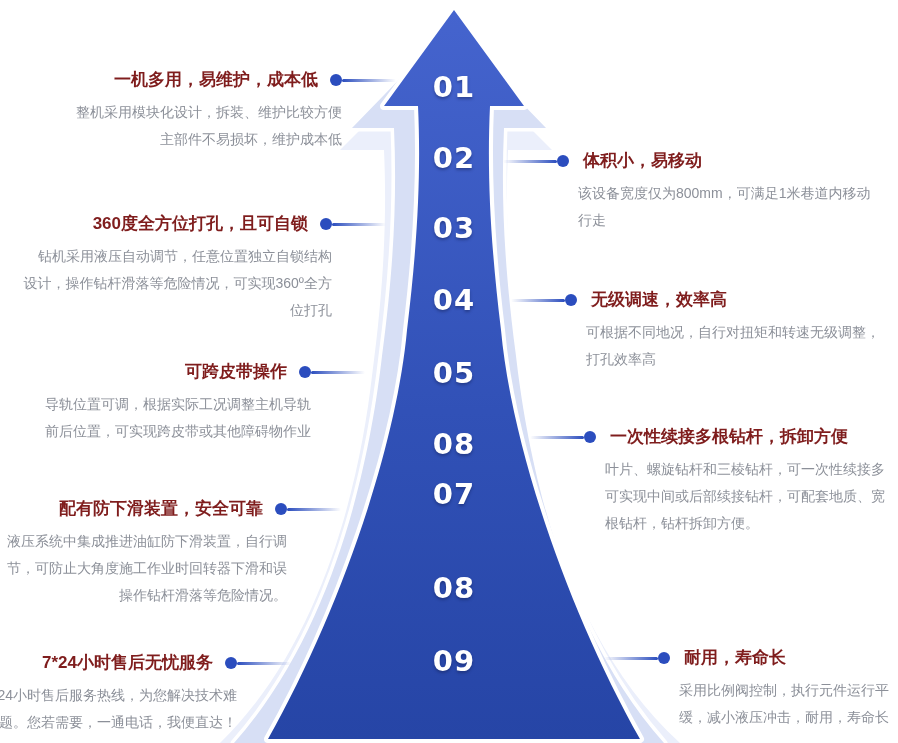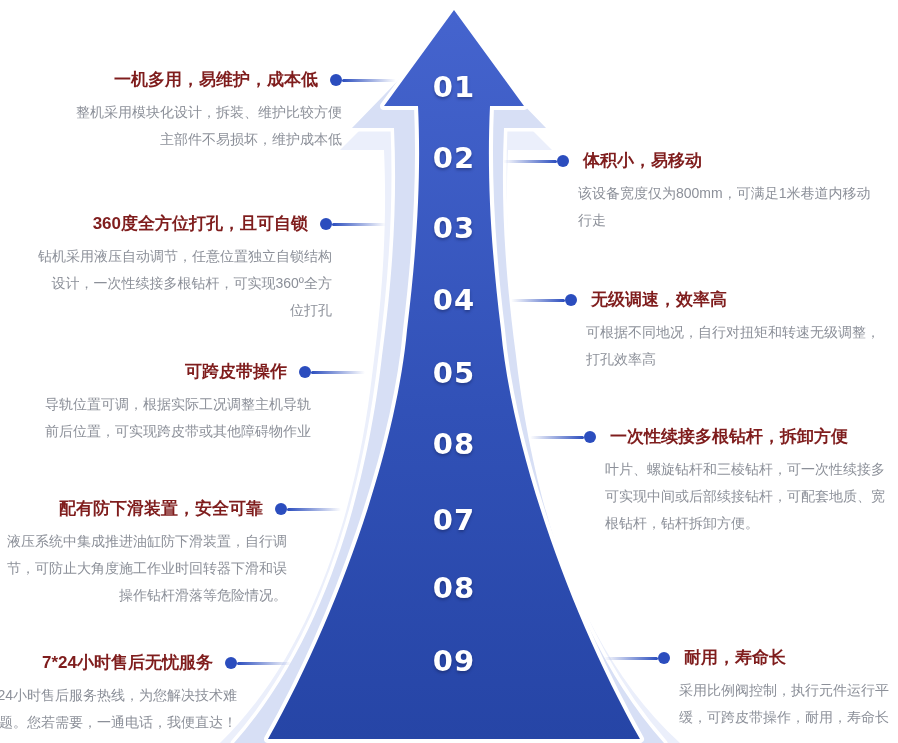--- a/index.html
+++ b/index.html
@@ -86,21 +86,21 @@
          C 418 240 421 170 418 106
          L 384 106 Z"></path>
   </svg>
 
   <div class="num" style="top:87px">01</div>
   <div class="num" style="top:158px">02</div>
   <div class="num" style="top:228px">03</div>
   <div class="num" style="top:300px">04</div>
   <div class="num" style="top:373px">05</div>
   <div class="num" style="top:444px">08</div>
-  <div class="num" style="top:520px">07</div>
+  <div class="num" style="top:494px">07</div>
   <div class="num" style="top:588px">08</div>
   <div class="num" style="top:661px">09</div>
 
   <div class="feature left" style="top:68px; right:502px">
     <div class="head">
       <div class="title">一机多用，易维护，成本低</div>
       <div class="connector">
           <span class="dot"></span>
           <span class="line"></span>
         </div>
@@ -128,21 +128,21 @@
   <div class="feature left" style="top:212px; right:512px">
     <div class="head">
       <div class="title">360度全方位打孔，且可自锁</div>
       <div class="connector">
           <span class="dot"></span>
           <span class="line"></span>
         </div>
     </div>
     <div class="desc">
       <div>钻机采用液压自动调节，任意位置独立自锁结构</div>
-      <div>设计，一次性续接多根钻杆，可实现360º全方</div>
+      <div>设计，操作钻杆滑落等危险情况，可实现360º全方</div>
       <div>位打孔</div>
     </div>
   </div>
 
   <div class="feature right" style="top:288px; left:511px">
     <div class="head">
       <div class="connector">
           <span class="line"></span>
           <span class="dot"></span>
         </div>
@@ -215,17 +215,17 @@
   <div class="feature right" style="top:646px; left:604px">
     <div class="head">
       <div class="connector">
           <span class="line"></span>
           <span class="dot"></span>
         </div>
       <div class="title">耐用，寿命长</div>
     </div>
     <div class="desc">
       <div>采用比例阀控制，执行元件运行平</div>
-      <div>缓，可跨皮带操作，耐用，寿命长</div>
+      <div>缓，减小液压冲击，耐用，寿命长</div>
     </div>
   </div>
 
 </div>
 
 </body></html>

